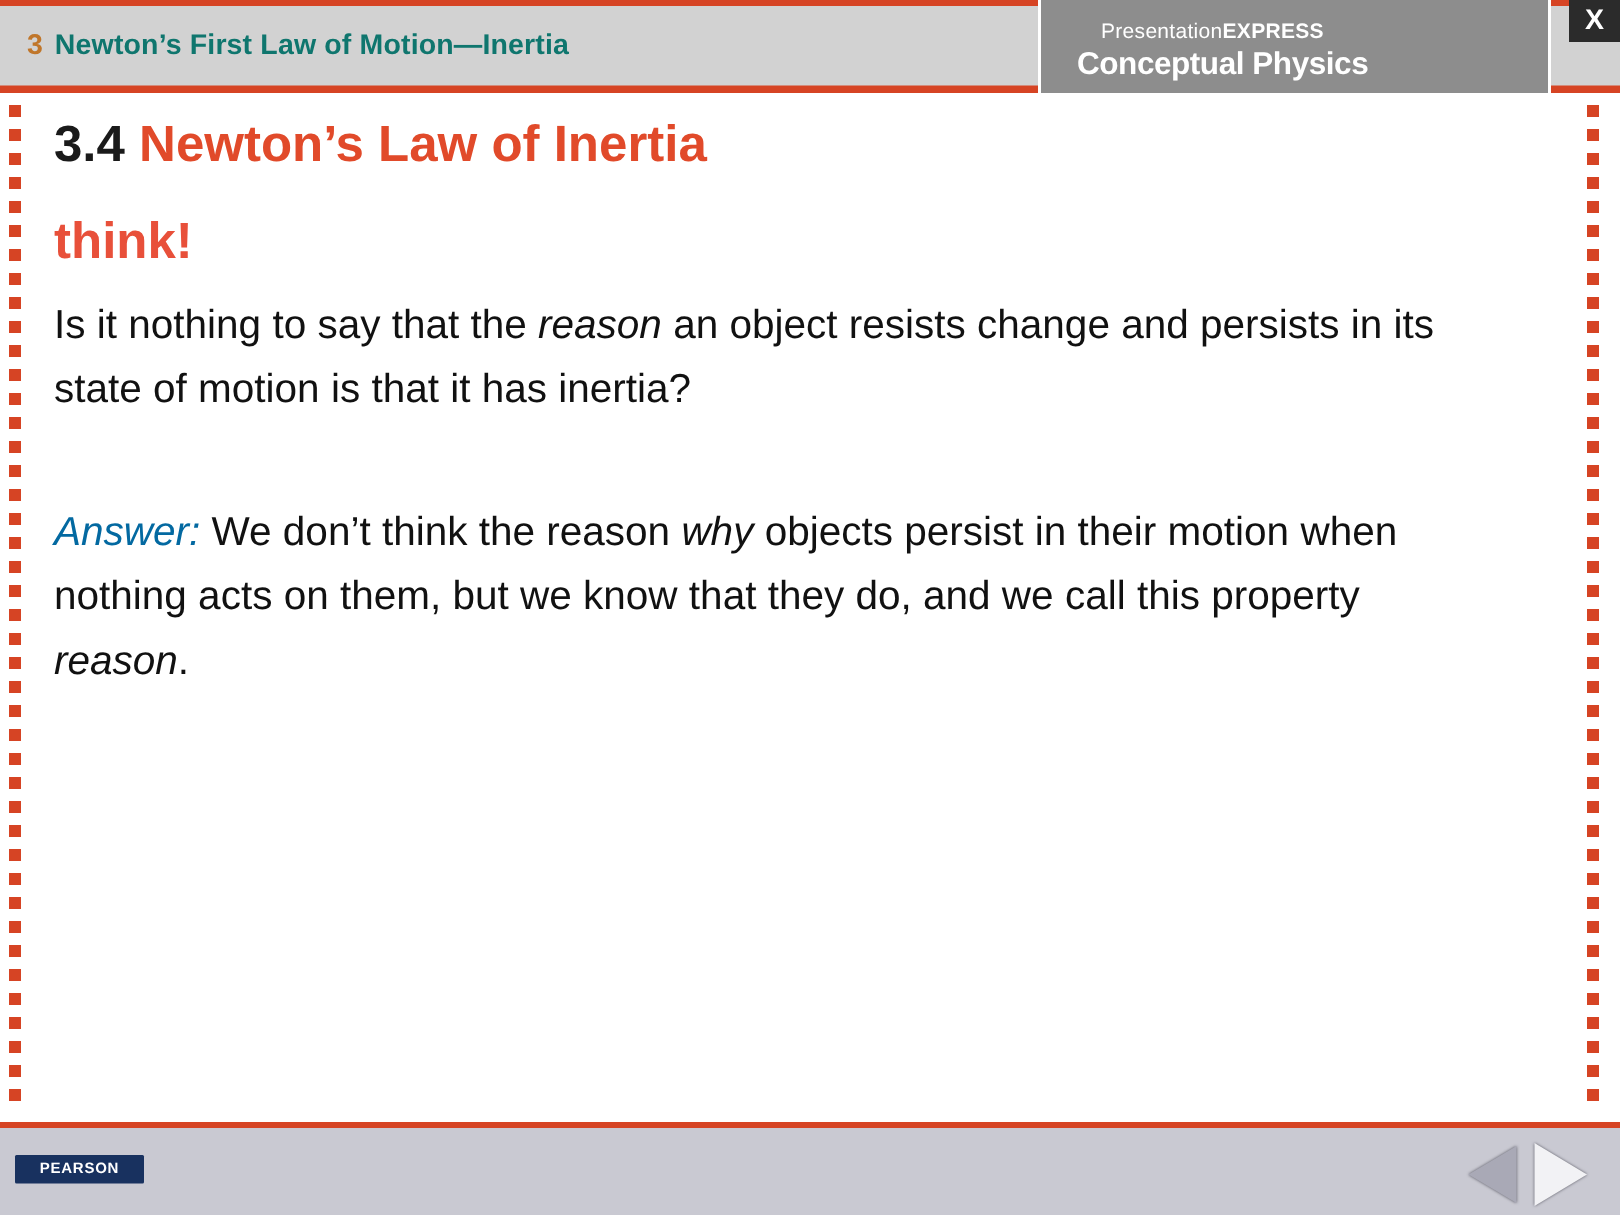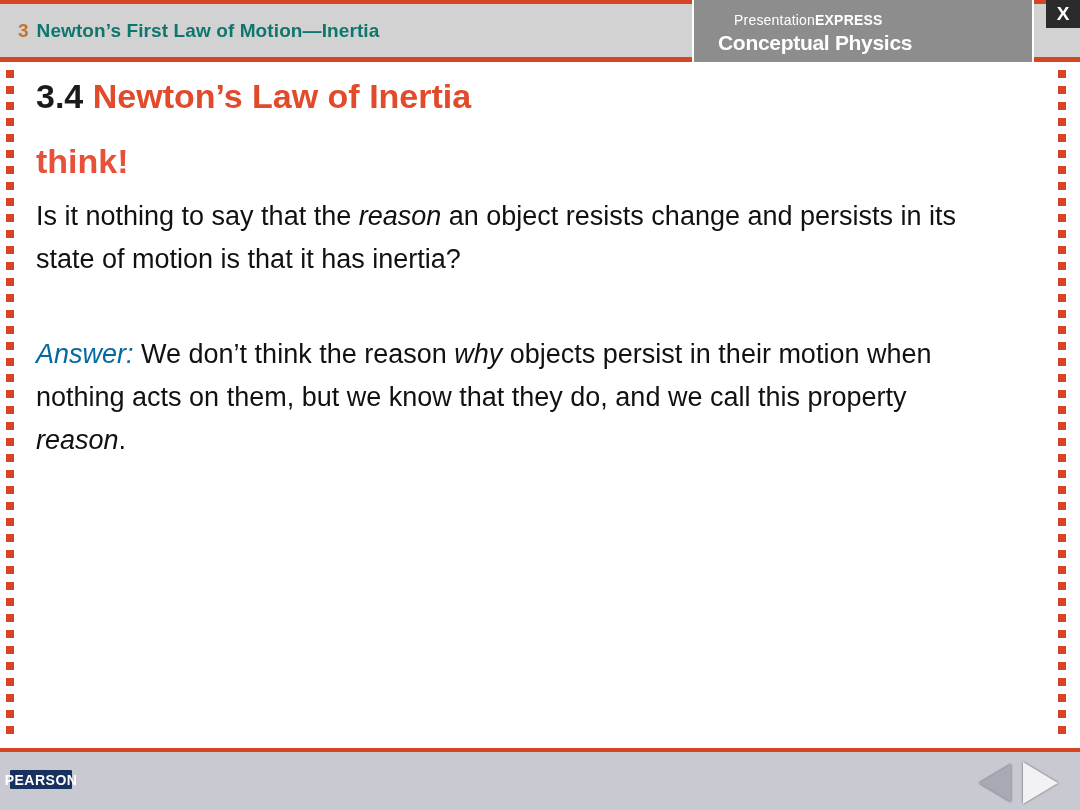--- a/index.html
+++ b/index.html
@@ -164,25 +164,25 @@
     top: 748px;
     width: 1080px;
     height: 62px;
     background: #c9c9d2;
     border-top: 4px solid #d64424;
   }
   .pearson {
     position: absolute;
     left: 10px;
     top: 18px;
-    width: 62px;
+    width: 86px;
     height: 19px;
     background: #18315f;
     color: #ffffff;
-    font-size: 14px;
+    font-size: 10px;
     font-weight: bold;
     letter-spacing: 0.5px;
     display: flex;
     align-items: center;
     justify-content: center;
     border-radius: 1px;
   }
   .nav {
     position: absolute;
     right: 22px;

